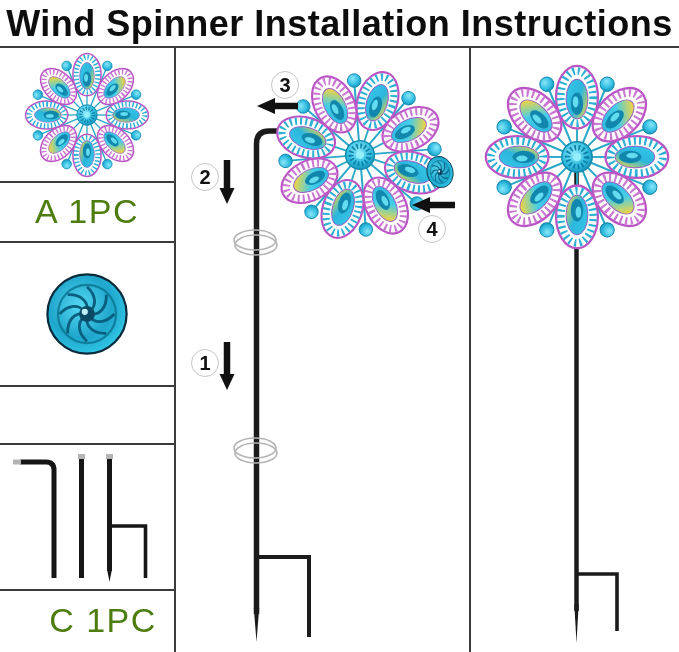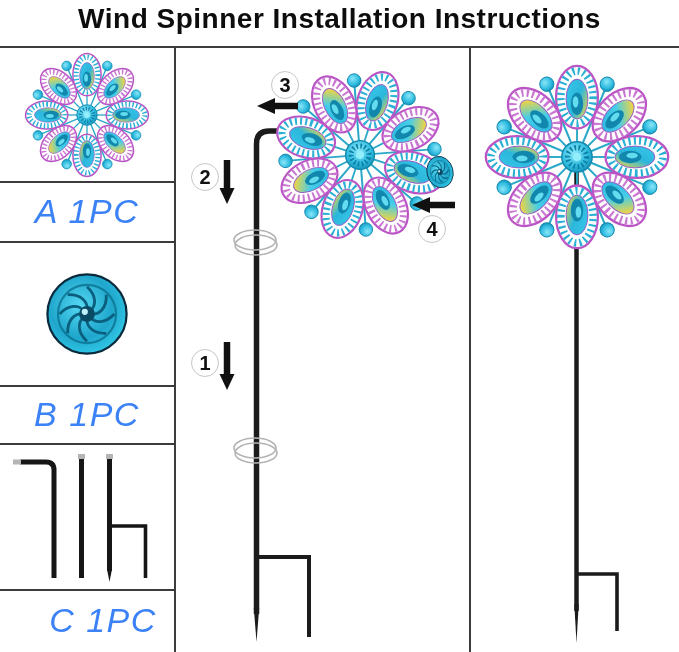--- a/index.html
+++ b/index.html
@@ -1,22 +1,22 @@
 <!DOCTYPE html>
 <html><head>
 <meta charset="utf-8">
 <style>
   * { margin:0; padding:0; box-sizing:border-box; }
   html,body { background:#fff; font-family:"Liberation Sans", sans-serif; }
   .page { position:relative; width:679px; height:652px; background:#fff; overflow:hidden; }
   .title { position:absolute; left:0; top:3px; width:679px; text-align:center;
-           font-size:28px; font-weight:bold; color:#0d0d0d; letter-spacing:0.5px; }
+           font-size:36px; font-weight:bold; color:#0d0d0d; letter-spacing:0.5px; }
   .line { position:absolute; background:#3c3c3c; }
   .cell { position:absolute; display:flex; align-items:center; justify-content:center; }
-  .part-label { font-size:34px; color:#3b82f6; letter-spacing:1.5px;font-style:italic; }
+  .part-label { font-size:34px; color:#4d7c0f; letter-spacing:1.5px; }
   .panel { position:absolute; top:46px; height:606px; }
   svg.overlay { position:absolute; left:0; top:0; display:block; }
   .badge { position:absolute; width:28px; height:28px; background:#fff;
            border:1.5px solid #c6c6c6; border-radius:50%;
            display:flex; align-items:center; justify-content:center;
            font-size:20px; font-weight:bold; color:#111; }
 </style>
 </head>
 <body>
 
@@ -124,23 +124,20 @@
   </div>
   <div class="cell" style="left:0;top:183px;width:174px;height:56px">
     <span class="part-label">A 1PC</span>
   </div>
 
   <div class="cell" style="left:0;top:243px;width:174px;height:142px">
     <svg viewBox="-50 -50 100 100" width="88" height="88">
       <use href="#capB"></use>
     </svg>
   </div>
-  <div class="cell" style="left:0;top:387px;width:174px;height:54px">
-    <span class="part-label">B 1PC</span>
-  </div>
 
   <div class="cell" style="left:0;top:445px;width:174px;height:144px">
     <svg viewBox="0 0 174 144" width="174" height="144">
       <g stroke="#161616" fill="none">
         <path d="M 20,17 H 46 Q 54,17 54,25 V 133" stroke-width="5"></path>
         <line x1="81.5" y1="14" x2="81.5" y2="133" stroke-width="5"></line>
         <line x1="109.5" y1="14" x2="109.5" y2="126" stroke-width="5"></line>
         <path d="M 111,81 H 145.5 V 133" stroke-width="3.6"></path>
       </g>
       <polygon points="107,124 112,124 109.5,137" fill="#161616"></polygon>

